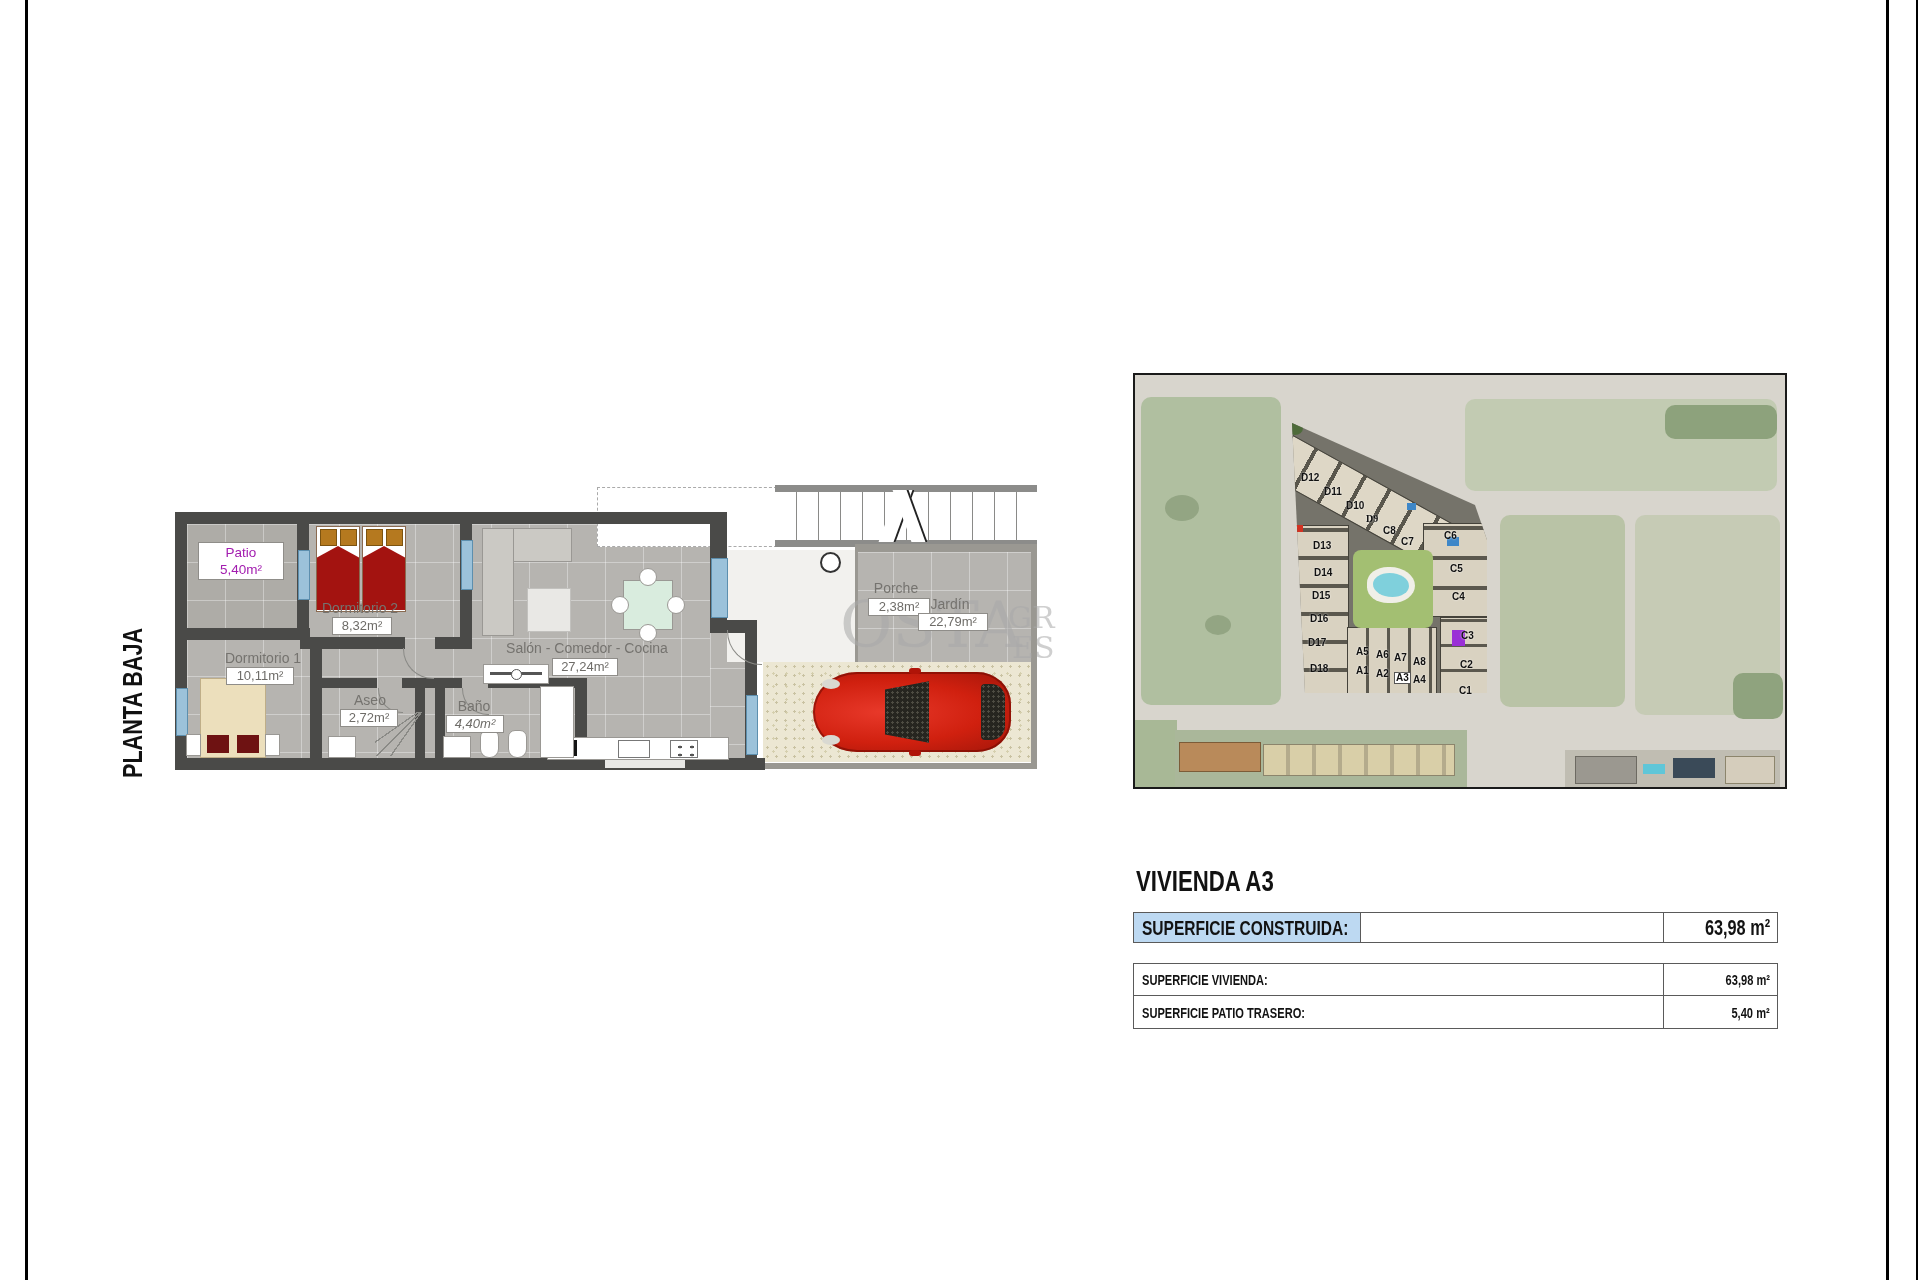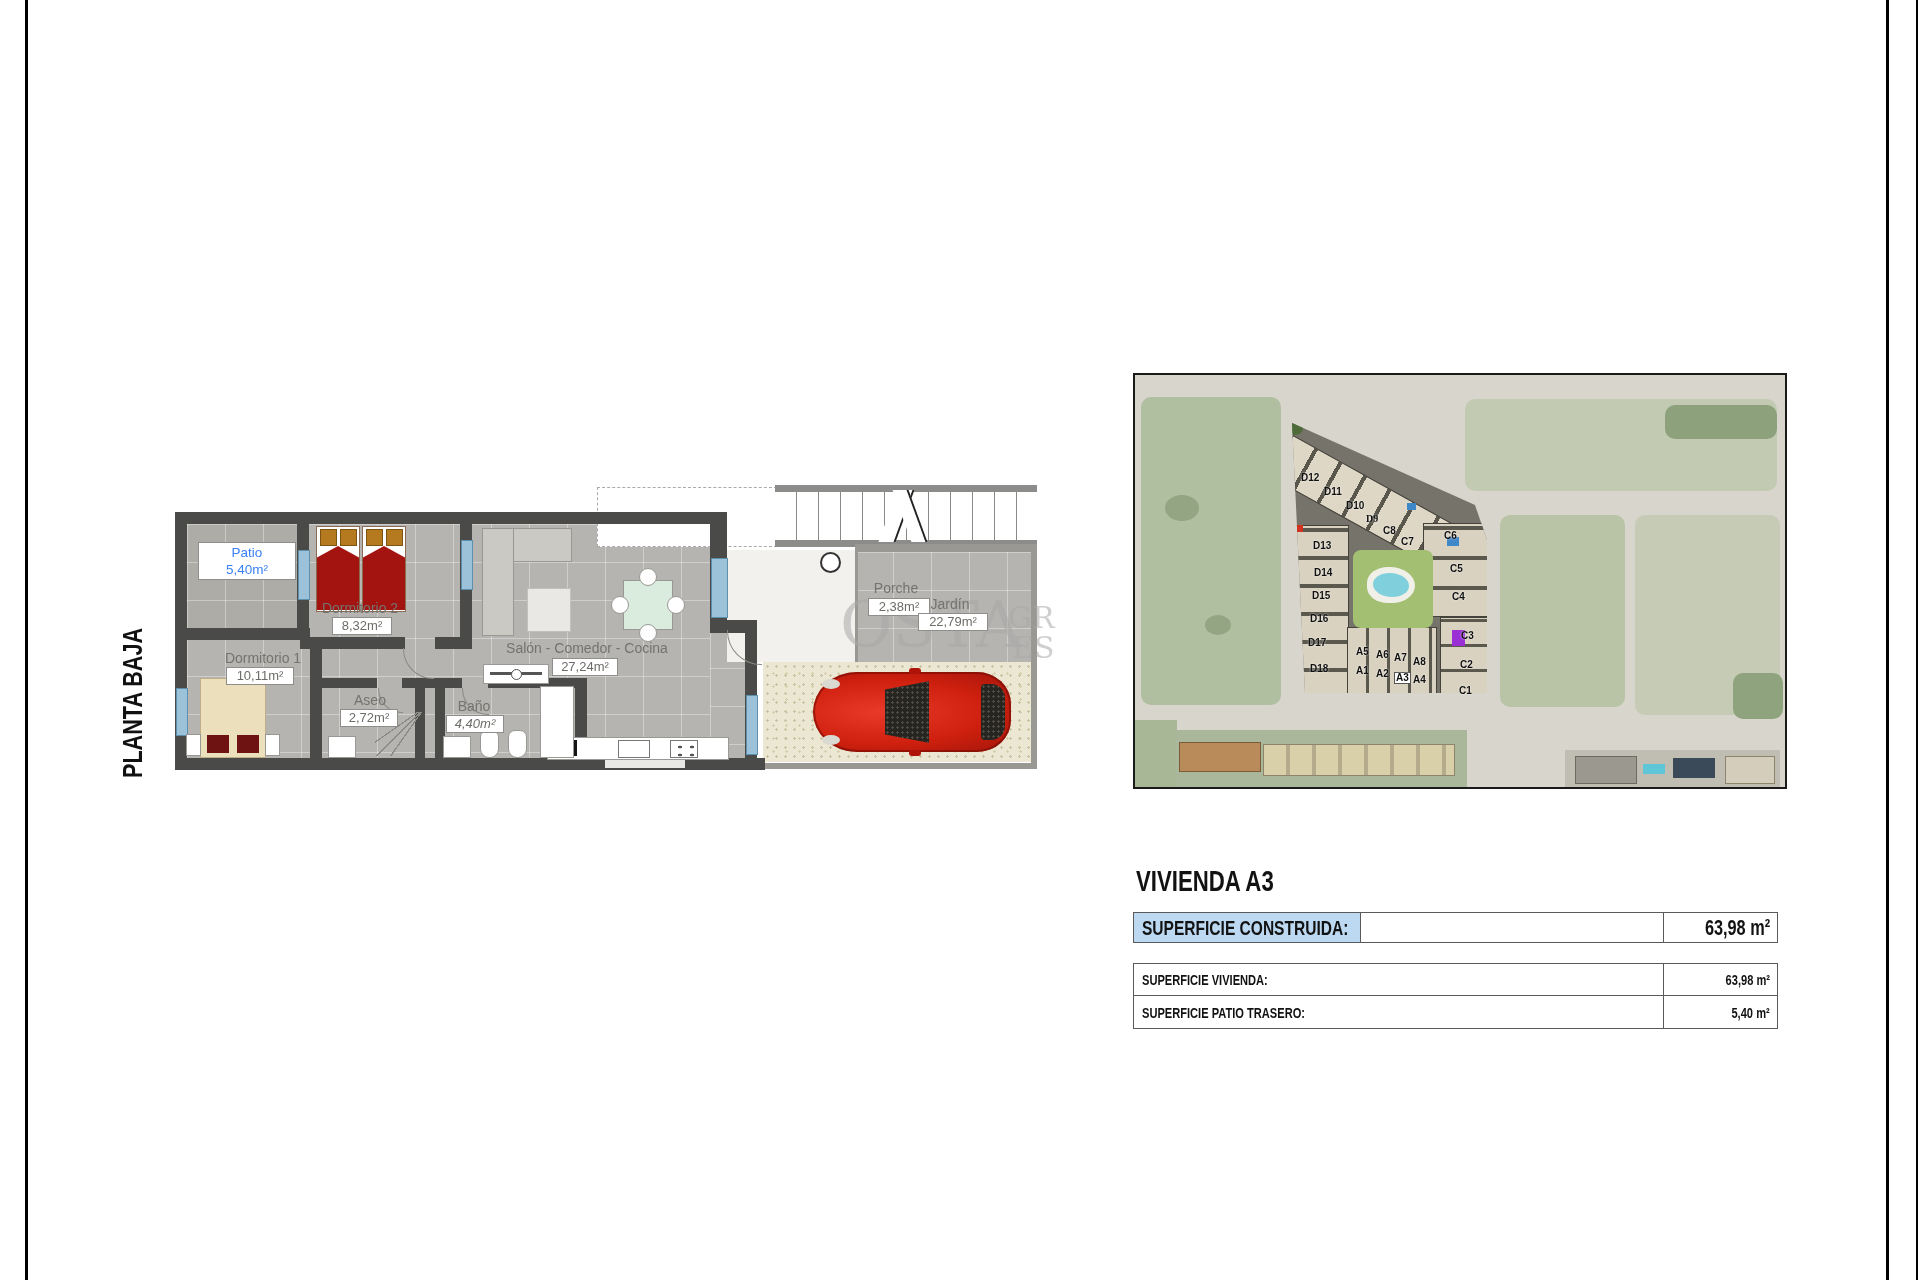--- a/index.html
+++ b/index.html
@@ -23,22 +23,22 @@
   .porch-floor{position:absolute;background:#f2f1ee;}
   .gravel{position:absolute;background-color:#ece7d3;
     background-image:radial-gradient(#c9c2a2 1px,transparent 1.2px),
                      radial-gradient(#d5cfae 1px,transparent 1.2px);
     background-size:9px 9px,13px 13px;background-position:0 0,4px 5px;}
   .win{position:absolute;background:#9cc2da;border:1px solid #5d8fae;}
   .arc{position:absolute;border:1px solid #8a8a86;border-top:none;border-right:none;}
   .rlabel-name{position:absolute;color:#75736f;font-size:14px;text-align:center;white-space:nowrap;}
   .rlabel-box{position:absolute;background:#fff;border:1px solid #8f8d89;color:#6e6c68;
      font-size:13px;line-height:16px;text-align:center;padding:0 3px;white-space:nowrap;}
-  .rlabel-box2{position:absolute;background:#fff;border:1px solid #8f8d89;color:#3b82f6;
-     font-size:13.5px;line-height:17px;text-align:center;padding:1px 6px;white-space:nowrap;}
+  .rlabel-box2{position:absolute;background:#fff;border:1px solid #8f8d89;color:#a21caf;
+     font-size:13.5px;line-height:17px;text-align:center;padding:1px 0;white-space:nowrap;}
   .stairs{position:absolute;background:#fff;border-top:7px solid #8c8c8a;border-bottom:7px solid #8c8c8a;
     background-image:repeating-linear-gradient(90deg,transparent 0 21px,#8a8a88 21px 22px);}
   .sbreak{position:absolute;background:#fff;}
   .dashbox{position:absolute;border:1px dashed #aaa;background:#fff;}
   .furn{position:absolute;background:#fff;border:1px solid #9a9894;}
   .watermark{position:absolute;color:#a9a9a9;opacity:.55;font-family:"DejaVu Serif",serif;}
   #planta-label{left:118px;top:778px;transform:rotate(-90deg) scale(.8,1);transform-origin:0 0;
      font-size:27px;font-weight:800;letter-spacing:0;color:#111;white-space:nowrap;}
 
   

